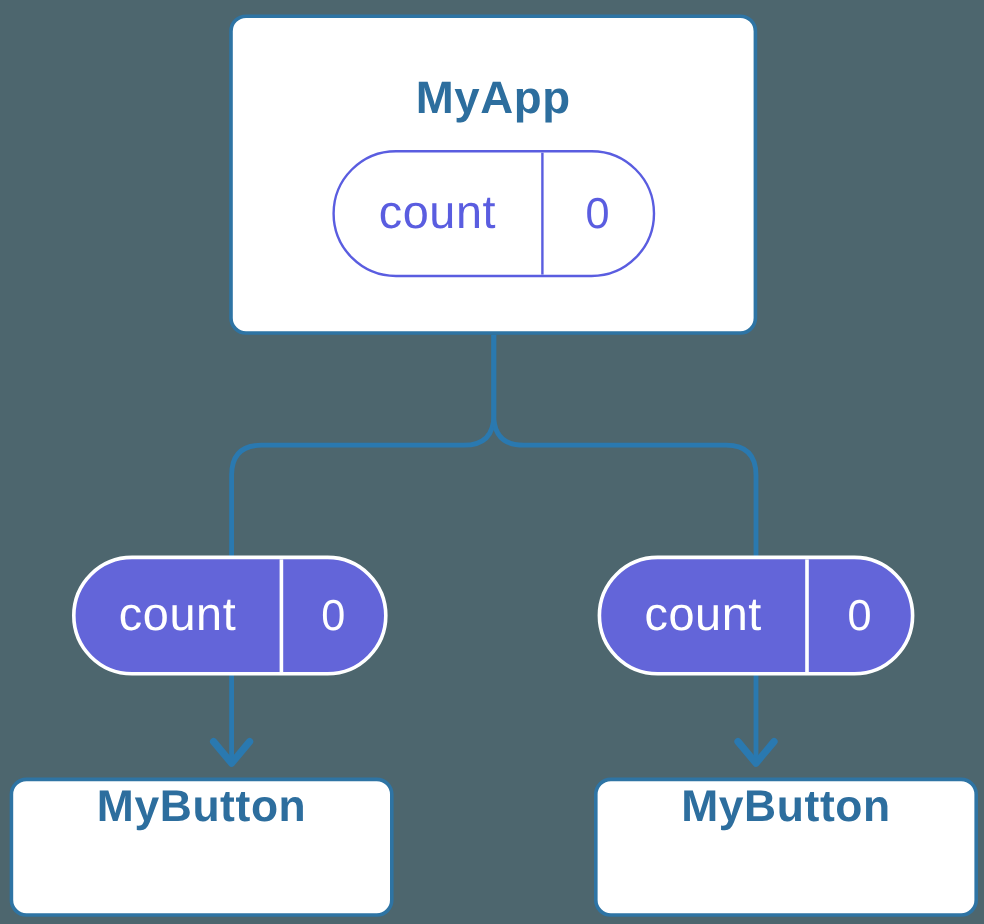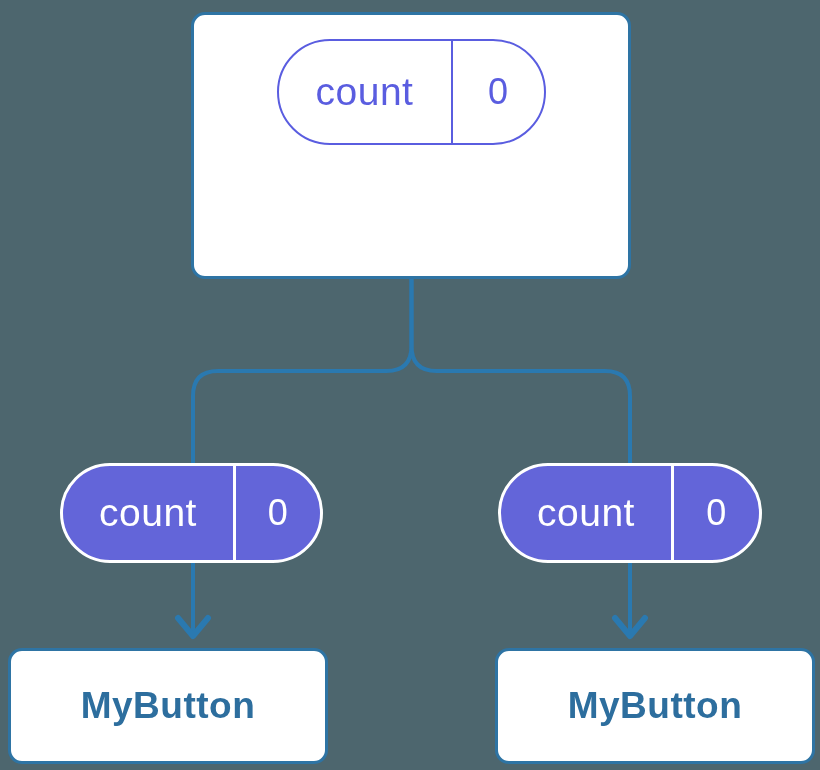--- a/index.html
+++ b/index.html
@@ -104,40 +104,40 @@
   }
   .pill-filled .pill-name { width: 170px; }
   .pill-filled .pill-divider { width: 3px; background: #ffffff; }
   .pill-filled .pill-value { flex: 1; font-size: 36px; }
 
   .pill-filled.left  { left: 60px;  top: 463px; }
   .pill-filled.right { left: 498px; top: 463px; width: 264px; }
 
   .button-node {
     display: flex;
-    align-items: center;
     justify-content: center;
   }
   .button-node .node-title { font-size: 37px; }
   .button-node.left  { left: 8px;   top: 648px; width: 320px; height: 116px; }
   .button-node.right { left: 495px; top: 648px; width: 320px; height: 116px; }
 </style>
 </head>
 <body>
 
 <div class="stage">
 
   <svg class="connector-layer" viewBox="0 0 820 770" xmlns="http://www.w3.org/2000/svg">
     <path class="connector-path" d="M411.5 279 L411.5 346 Q411.5 371 386.5 371 L218 371 Q193 371 193 396 L193 632"></path>
     <path class="connector-path" d="M411.5 279 L411.5 346 Q411.5 371 436.5 371 L605 371 Q630 371 630 396 L630 632"></path>
     <path class="arrowhead-path" d="M178 618 L193 636 L208 618"></path>
     <path class="arrowhead-path" d="M615 618 L630 636 L645 618"></path>
   </svg>
 
   <div class="node app-node">
+    <div class="node-title">MyApp</div>
     <div class="pill pill-outlined">
       <div class="pill-name">count</div>
       <div class="pill-divider"></div>
       <div class="pill-value">0</div>
     </div>
   </div>
 
   <div class="pill pill-filled left">
     <div class="pill-name">count</div>
     <div class="pill-divider"></div>

